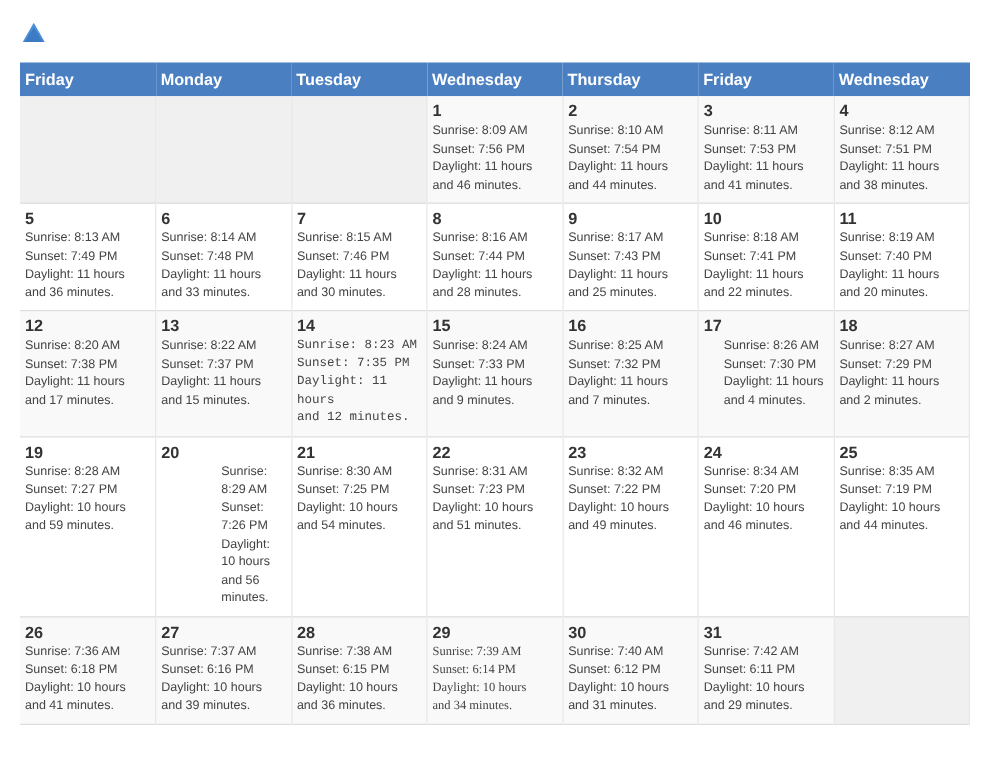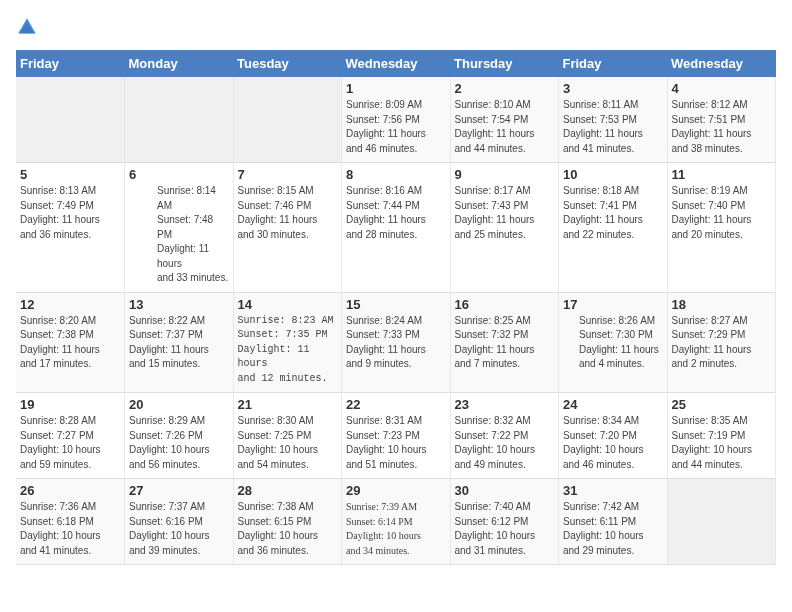--- a/index.html
+++ b/index.html
@@ -165,21 +165,21 @@
       <tr>
         <td>
           <div class="day-number">5</div>
           <div class="day-info" style="white-space: pre-line;">Sunrise: 8:13 AM
 Sunset: 7:49 PM
 Daylight: 11 hours
 and 36 minutes.</div>
         </td>
         <td>
           <div class="day-number">6</div>
-          <div class="day-info" style="white-space: pre-line; margin-left: 28px;">Sunrise: 8:14 AM
+          <div class="day-info" style="white-space: pre-line;">Sunrise: 8:14 AM
 Sunset: 7:48 PM
 Daylight: 11 hours
 and 33 minutes.</div>
         </td>
         <td>
           <div class="day-number">7</div>
           <div class="day-info" style="white-space: pre-line;">Sunrise: 8:15 AM
 Sunset: 7:46 PM
 Daylight: 11 hours
 and 30 minutes.</div>
@@ -267,21 +267,21 @@
       <tr>
         <td>
           <div class="day-number">19</div>
           <div class="day-info" style="white-space: pre-line;">Sunrise: 8:28 AM
 Sunset: 7:27 PM
 Daylight: 10 hours
 and 59 minutes.</div>
         </td>
         <td>
           <div class="day-number">20</div>
-          <div class="day-info" style="white-space: pre-line;">Sunrise: 8:29 AM
+          <div class="day-info" style="white-space: pre-line; margin-left: 48px;">Sunrise: 8:29 AM
 Sunset: 7:26 PM
 Daylight: 10 hours
 and 56 minutes.</div>
         </td>
         <td>
           <div class="day-number">21</div>
           <div class="day-info" style="white-space: pre-line;">Sunrise: 8:30 AM
 Sunset: 7:25 PM
 Daylight: 10 hours
 and 54 minutes.</div>

